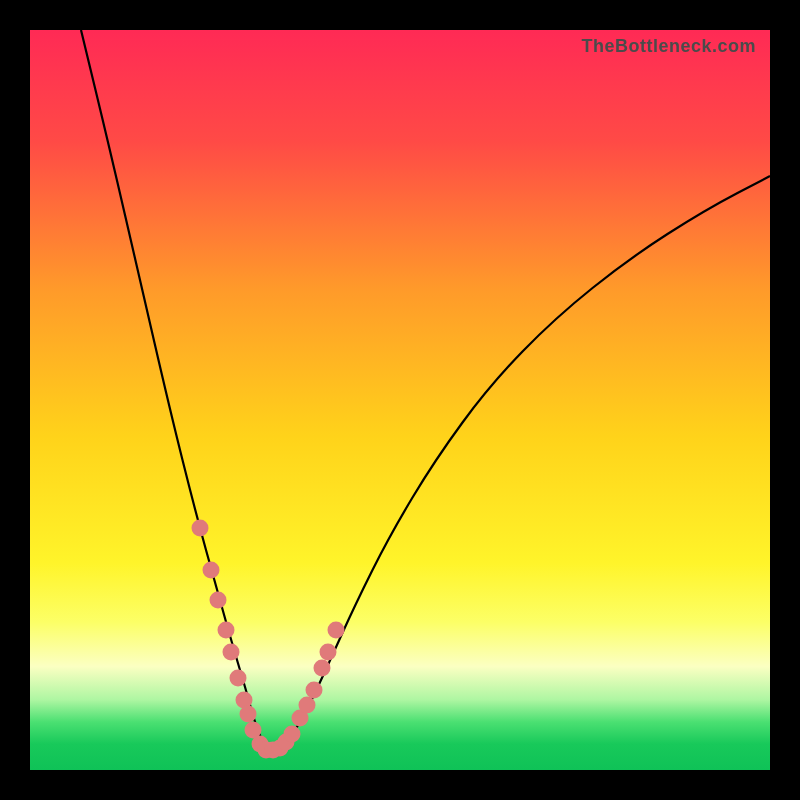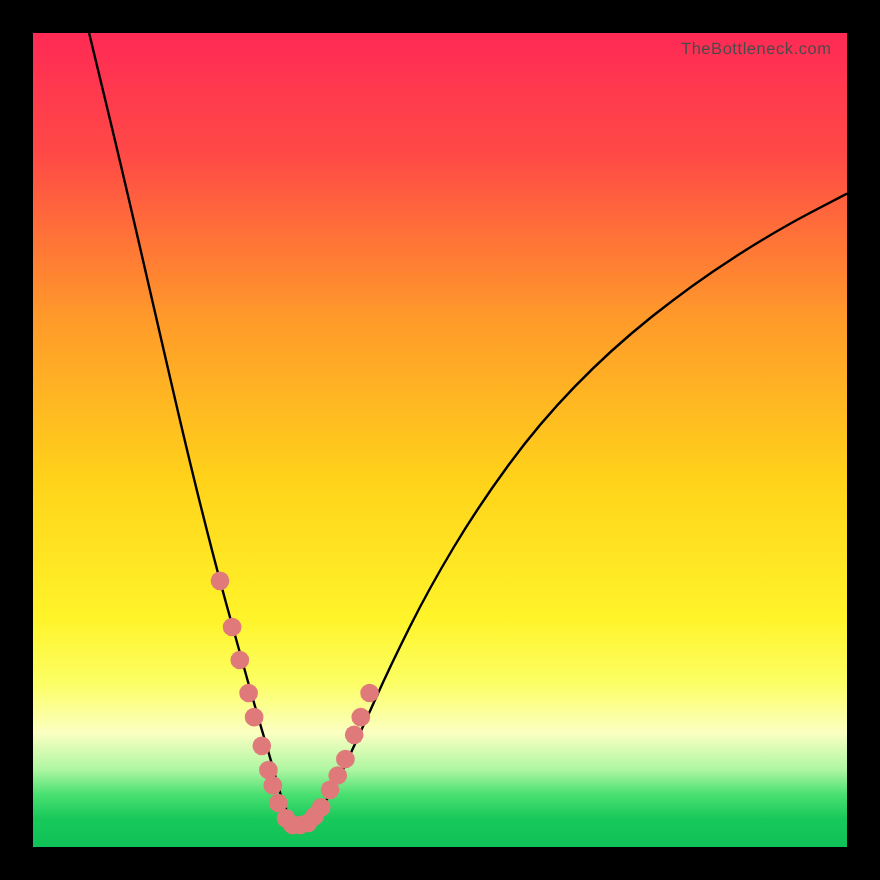--- a/index.html
+++ b/index.html
@@ -17,22 +17,22 @@
     top: 30px;
     width: 740px;
     height: 740px;
     overflow: hidden;
   }
   .watermark {
     position: absolute;
     top: 6px;
     right: 14px;
     color: #4b4b4b;
-    font-size: 15px;
-    font-weight: 400;
+    font-size: 18px;
+    font-weight: 700;
     letter-spacing: 0.5px;
     user-select: none;
   }
   svg.curve {
     position: absolute;
     left: 0;
     top: 0;
     width: 100%;
     height: 100%;
   }

